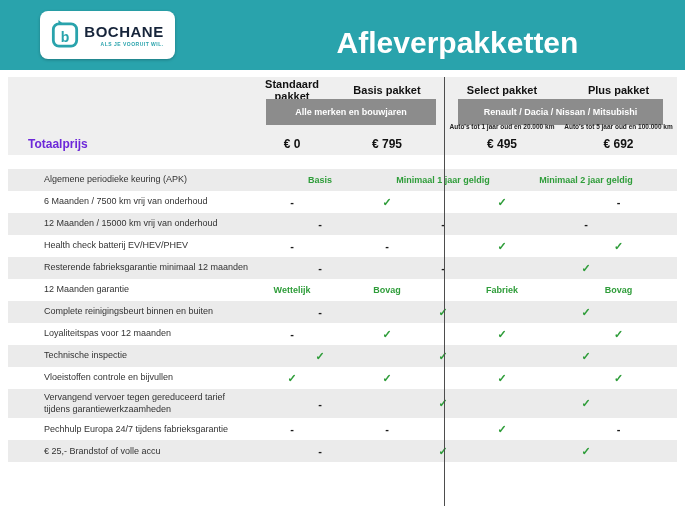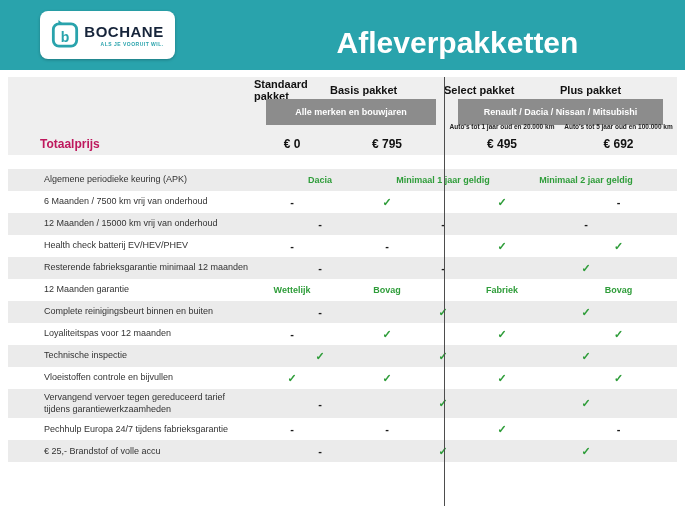--- a/index.html
+++ b/index.html
@@ -13,30 +13,30 @@
             box-shadow:0 1px 3px rgba(0,0,0,.25);}
   .logo-text{display:flex;flex-direction:column;align-items:flex-end;}
   .logo-name{font-weight:bold;font-size:15px;color:#16243a;letter-spacing:.5px;line-height:1;}
   .logo-tagline{font-size:5px;color:#29A3AC;font-weight:bold;letter-spacing:.5px;margin-top:2px;}
   .title{position:absolute;left:230px;right:0;top:0;height:86px;display:flex;align-items:center;
          justify-content:center;color:#fff;font-weight:bold;font-size:30px;margin:0;}
 
   
   .thead{display:grid;grid-template-columns:246px 76px 114px 116px 117px;
          grid-template-rows:26px 17px 13px 22px;background:#EFEFEF;margin:7px 8px 0;}
-  .colhead{grid-row:1;align-self:center;text-align:left;font-weight:bold;font-size:11px;color:#111;}
+  .colhead{grid-row:1;align-self:center;text-align:center;font-weight:bold;font-size:11px;color:#111;}
   .ch1{grid-column:2}.ch2{grid-column:3}.ch3{grid-column:4}.ch4{grid-column:5}
   .badge{grid-row:2;align-self:center;background:#8C8C8C;color:#fff;font-weight:bold;font-size:9px;
          height:26px;display:flex;align-items:center;justify-content:center;border-radius:0;}
   .badge1{grid-column:2/4;margin:0 8px 0 12px;}
   .badge2{grid-column:4/6;margin:0 14px;}
   .sub{grid-row:3;text-align:center;font-size:6.5px;font-weight:bold;color:#222;align-self:center;}
   .sub1{grid-column:4}.sub2{grid-column:5}
   .total-label{grid-row:4;grid-column:1;align-self:center;font-weight:bold;font-size:12px;
-               padding-left:32px;color:#be185d;white-space:nowrap;}
+               padding-left:20px;color:#6d28d9;white-space:nowrap;}
   .price{grid-row:4;align-self:center;text-align:center;font-weight:bold;font-size:12px;color:#111;}
   .p1{grid-column:2}.p2{grid-column:3}.p3{grid-column:4}.p4{grid-column:5}
 
   
   .rows{margin:14px 8px 0;}
   .row{display:grid;grid-template-columns:246px 76px 114px 116px 117px;align-items:center;min-height:22px;}
   .row.odd{background:#EBEBEB;gap:28px;}
   .cell.label{font-size:9px;color:#333;padding:3px 2px 3px 36px;white-space:nowrap;line-height:1.3;}
   .cell.label.wrap{white-space:normal;}
   .cell.val{text-align:center;font-weight:bold;}
@@ -81,21 +81,21 @@
     <div class="total-label">Totaalprijs</div>
     <div class="price p1">€ 0</div>
     <div class="price p2">€ 795</div>
     <div class="price p3">€ 495</div>
     <div class="price p4">€ 692</div>
   </div>
 
   <div class="rows" id="rows">
       <div class="row odd">
         <div class="cell label">Algemene periodieke keuring (APK)</div>
-        <div class="cell val text-green">Dacia</div>
+        <div class="cell val text-green">Basis</div>
         <div class="cell val text-green">Minimaal 1 jaar geldig</div>
         <div class="cell val text-green">Minimaal 2 jaar geldig</div>
         <div class="cell val text-green">Nieuw</div>
       </div>
       <div class="row even">
         <div class="cell label">6 Maanden / 7500 km vrij van onderhoud</div>
         <div class="cell val dash">-</div>
         <div class="cell val check">✓</div>
         <div class="cell val check">✓</div>
         <div class="cell val dash">-</div>

